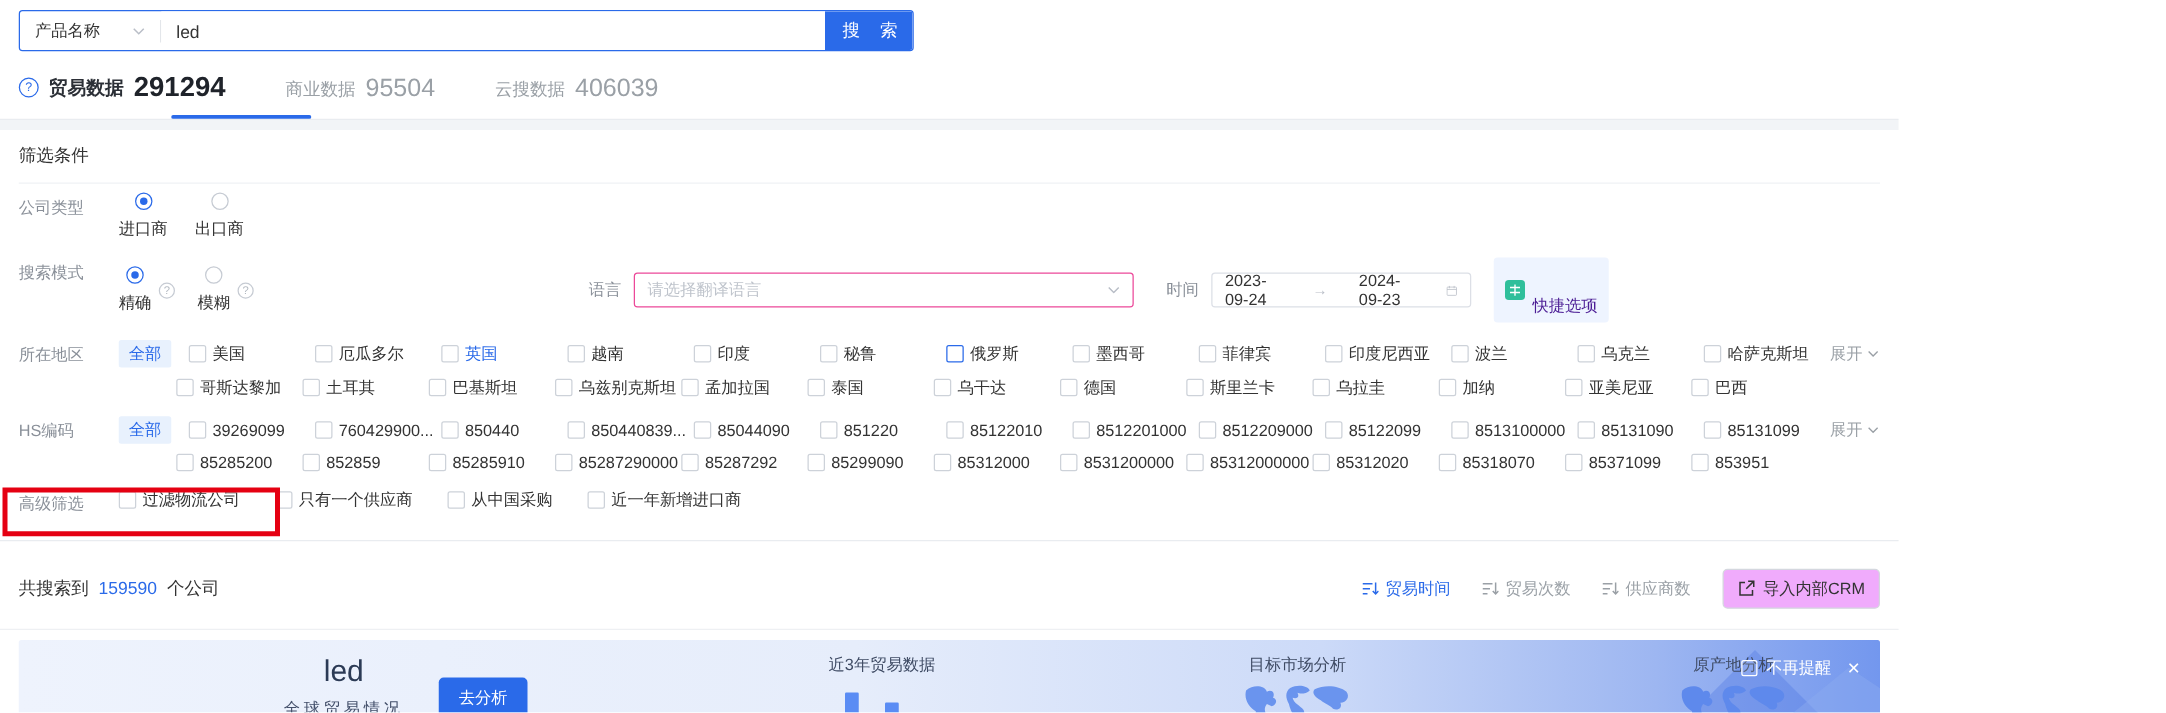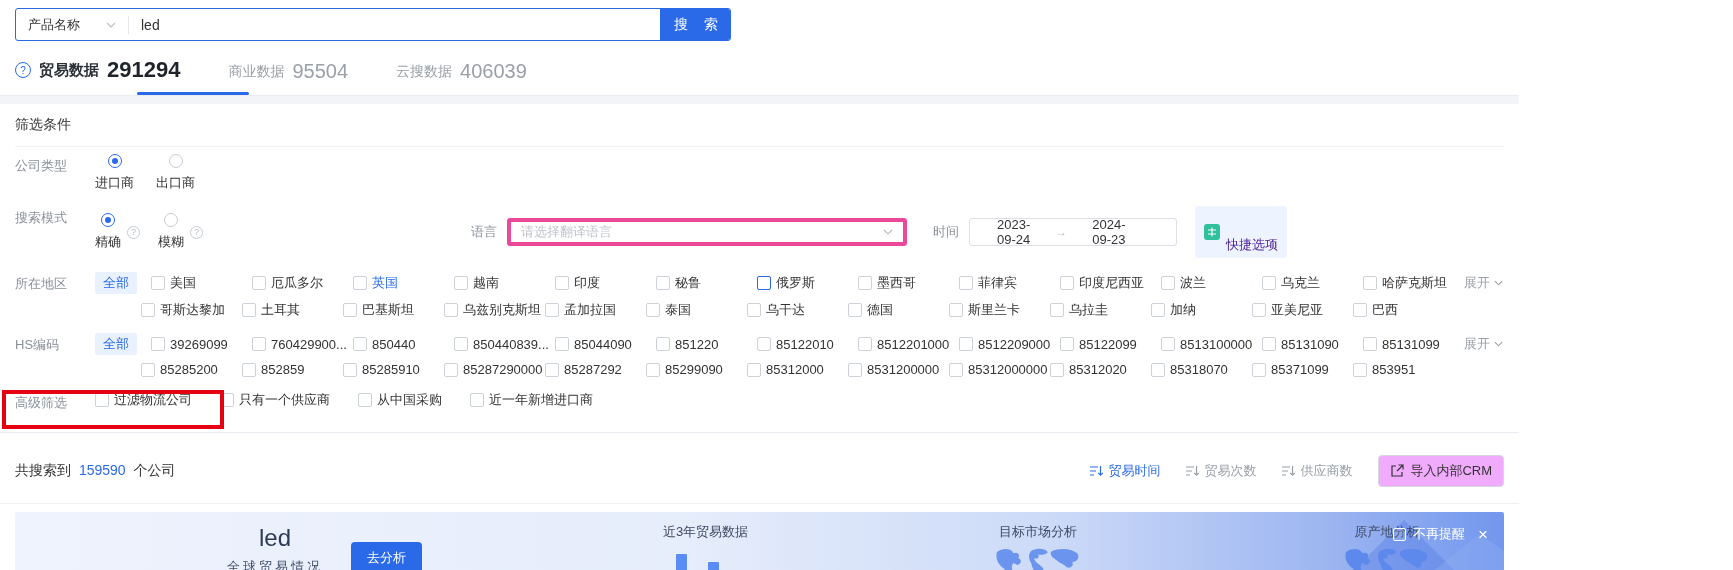--- a/index.html
+++ b/index.html
@@ -36,24 +36,24 @@
 
   .radio-item { display:flex; align-items:center; gap:6px; margin-right:22px; cursor:pointer;flex-direction:column; }
   .radio { width:14px; height:14px; border:1px solid #c6cbd3; border-radius:50%; background:#fff; position:relative; flex:0 0 14px; }
   .radio.sel { border-color:#2a6ae9; }
   .radio.sel::after { content:''; position:absolute; left:3px; top:3px; width:6px; height:6px; border-radius:50%; background:#2a6ae9; }
   .radio-label { font-size:13px; color:#333; }
   .info-icon { width:13px; height:13px; border:1px solid #c6cbd3; color:#b4bac2; border-radius:50%; font-size:9px; display:inline-flex; align-items:center; justify-content:center; margin-left:-16px; margin-right:18px; }
 
   .inline-label { font-size:13px; color:#8a9099; }
   .lang-label { margin-left:250px; }
-  .select-box { display:flex; align-items:center; justify-content:space-between; width:400px; height:28px; border:4px solid #ec4899; border-radius:3px; padding:0 10px; margin-left:10px; cursor:pointer; background:#fff; }
+  .select-box { display:flex; align-items:center; justify-content:space-between; width:400px; height:28px; border:1px solid #ec4899; border-radius:3px; padding:0 10px; margin-left:10px; cursor:pointer; background:#fff; }
   .placeholder { font-size:13px; color:#bfc4cc; }
   .time-label { margin-left:16px;padding-left:10px; }
-  .date-box { display:flex; align-items:center; gap:25px; width:208px; height:28px; border:1px solid #dcdfe6; border-radius:3px; padding:0 27px; margin-left:10px; background:#fff; cursor:pointer; }
+  .date-box { display:flex; align-items:center; gap:25px; width:208px; height:28px; border:1px solid #dcdfe6; border-radius:3px; padding:0 10px; margin-left:10px; background:#fff; cursor:pointer; }
   .date-val { font-size:13px; color:#333; }
   .date-arrow { color:#b9bec7; font-size:12px; }
   .quick-chip { display:flex; align-items:center; gap:6px; background:#eef4ff; border-radius:3px; padding:4px 9px; margin-left:18px; cursor:pointer; }
   .quick-chip span.qtext { font-size:13px; color:#4c1d95;margin-top:26px; }
 
   .chip-all { background:#e8f1fd; color:#2a6ae9; font-size:13px; border-radius:2px; padding:2px 8px; margin-right:14px; flex:0 0 auto; cursor:pointer; }
   .cbx-item { display:flex; align-items:center; gap:5px; width:101px; flex:0 0 101px; cursor:pointer; white-space:nowrap; }
   .cbx { width:14px; height:14px; border:1px solid #cdd2d9; border-radius:2px; background:#fff; flex:0 0 14px; }
   .cbx.cbx-hl { border-color:#2a6ae9; }
   .cbx-label { font-size:13px; color:#333; }

